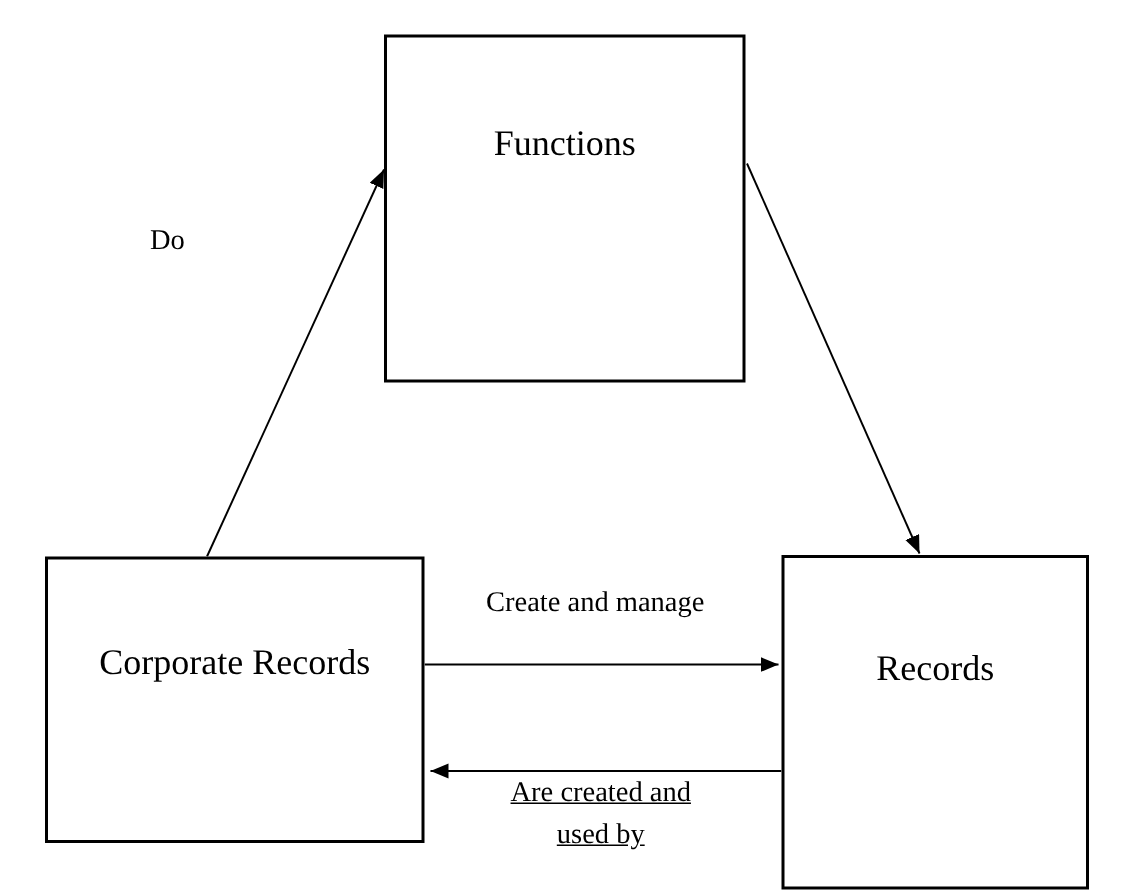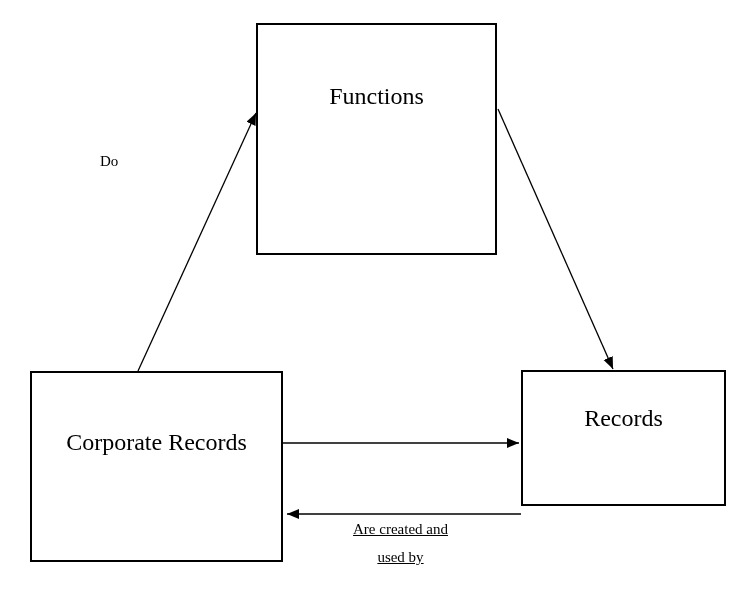--- a/index.html
+++ b/index.html
@@ -37,24 +37,24 @@
     background:var(--bg-color);
     display:flex;
     justify-content:center;
     align-items:flex-start;
     font-size:24px;
     line-height:28px;
     white-space:nowrap;
   }
   .node-functions{ left:256px; top:23px;  width:241px; height:232px; padding-top:57px; }
   .node-corporate{ left:30px;  top:371px; width:253px; height:191px; padding-top:55px; }
-  .node-records{   left:521px; top:370px; width:205px; height:136px; padding-top:32px; }
+  .node-records{   left:521px; top:370px; width:205px; height:223px; padding-top:60px; }
   .edge-label{
     position:absolute;
-    font-size:15px;
+    font-size:19px;
     line-height:24px;
     white-space:nowrap;
   }
   .label-do{         left:100px; top:149px; }
   .label-documented{ left:556px; top:149px; }
   .label-create{     left:324px; top:390px; }
   .label-created-used{
     left:318px; top:515px; width:165px;
     text-align:center; line-height:28px; white-space:normal;text-decoration:underline;
   }
@@ -84,19 +84,20 @@
     <span>Corporate Records</span>
   </div>
 
   <div class="node node-records">
     <span>Records</span>
   </div>
 
   <div class="edge-label label-do">Do</div>
 
 
+  <div class="edge-label label-create">Create and manage</div>
 
   <div class="edge-label label-created-used">
     <span>Are created and</span><br>
     <span>used by</span>
   </div>
 
 </div>
 
 </body></html>

